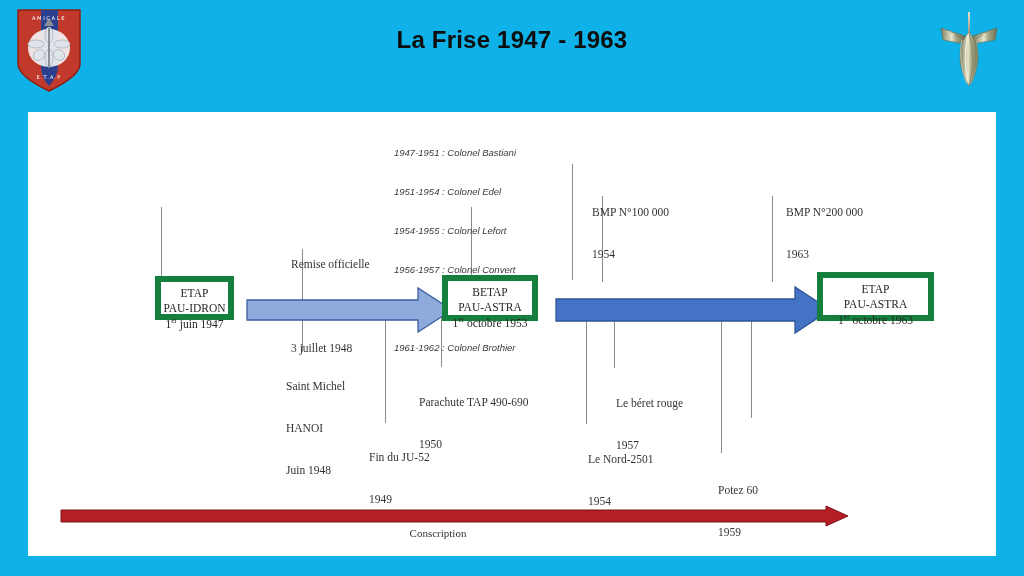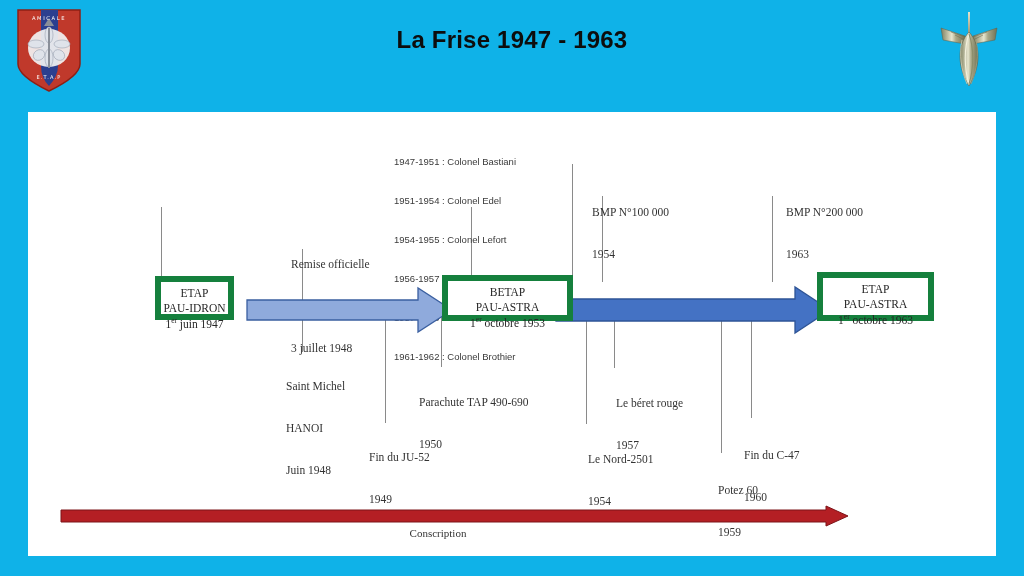--- a/index.html
+++ b/index.html
@@ -114,21 +114,21 @@
 
   <div class="vl" style="left:274px;top:198px;height:42px;"></div>
   <div class="vl" style="left:413px;top:198px;height:57px;"></div>
   <div class="vl" style="left:357px;top:198px;height:113px;"></div>
   <div class="vl" style="left:586px;top:198px;height:58px;"></div>
   <div class="vl" style="left:558px;top:198px;height:114px;"></div>
   <div class="vl" style="left:693px;top:198px;height:143px;"></div>
   <div class="vl" style="left:723px;top:198px;height:108px;"></div>
 
 
-  <div class="tx sans" style="left:366px;top:17px;">
+  <div class="tx sans" style="left:366px;top:8px;font-style:italic;">
     <div>1947-1951 : Colonel Bastiani</div>
     <div>1951-1954 : Colonel Edel</div>
     <div>1954-1955 : Colonel Lefort</div>
     <div>1956-1957 : Colonel Convert</div>
     <div>1957-1960 : Colonel de Vismes</div>
     <div>1961-1962 : Colonel Brothier</div>
   </div>
 
   <div class="tx serif" style="left:263px;top:117px;">
     <div>Remise officielle</div>
@@ -157,21 +157,21 @@
       <polygon points="1,14 240,14 240,2 275,25 240,48 240,36 1,36" fill="#4472c4" stroke="#2e5496" stroke-width="1.3"></polygon>
     </svg>
   </div>
 
   <div class="ebox" style="left:127px;top:164px;width:79px;height:44px;">
     <div>ETAP</div>
     <div>PAU-IDRON</div>
     <div><span>1</span><sup>er</sup><span> juin 1947</span></div>
   </div>
 
-  <div class="ebox" style="left:414px;top:163px;width:131px;height:46px;">
+  <div class="ebox" style="left:414px;top:163px;width:96px;height:46px;">
     <div>BETAP</div>
     <div>PAU-ASTRA</div>
     <div><span>1</span><sup>er</sup><span> octobre 1953</span></div>
   </div>
 
   <div class="ebox" style="left:789px;top:160px;width:117px;height:49px;">
     <div>ETAP</div>
     <div>PAU-ASTRA</div>
     <div><span>1</span><sup>er</sup><span> octobre 1963</span></div>
   </div>
@@ -200,24 +200,20 @@
   <div class="tx serif" style="left:560px;top:312px;">
     <div>Le Nord-2501</div>
     <div>1954</div>
   </div>
 
   <div class="tx serif" style="left:662px;top:343px;margin-left:28px;">
     <div>Potez 60</div>
     <div>1959</div>
   </div>
 
-  <div class="tx serif" style="left:716px;top:308px;">
-    <div>Fin du C-47</div>
-    <div>1960</div>
-  </div>
 
   <div class="arrow" style="left:32px;top:393px;">
     <svg width="790" height="22" viewBox="0 0 790 22">
       <polygon points="1,5 766,5 766,1 788,11 766,21 766,17 1,17" fill="#b41f24" stroke="#7d1418" stroke-width="1"></polygon>
     </svg>
   </div>
   <div id="consc-label" style="left:32px;top:415px;width:756px;">Conscription</div>
 
 </div>
 

